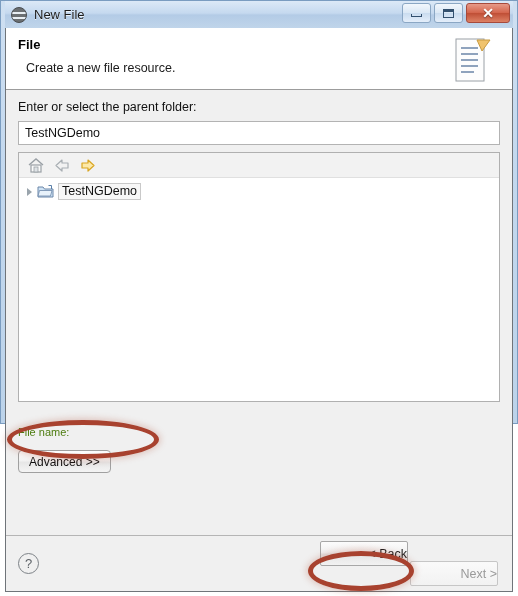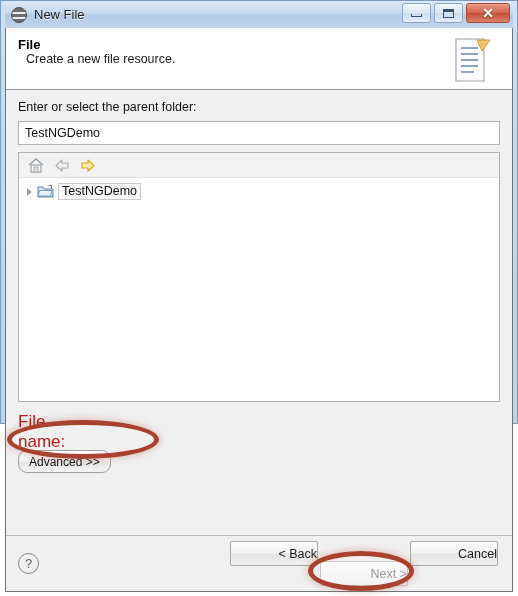--- a/index.html
+++ b/index.html
@@ -80,21 +80,21 @@
   
   #header {
     position: relative;
     height: 62px;
     background: #ffffff;
     border-bottom: 1px solid #9c9c9c;
     padding: 9px 14px 0 12px;
     flex: none;
   }
   #header-title { font-size: 13px; font-weight: bold; color: #000; }
-  #header-desc  { font-size: 12.5px; color: #1a1a1a; margin-left: 8px; }
+  #header-desc  { font-size: 12.5px; color: #1a1a1a; margin-top: 9px; margin-left: 8px; }
   #header-icon {
     position: absolute; right: 18px; top: 9px;
     width: 42px; height: 48px;
   }
 
   
   #content {
     flex: 1;
     background: #f0f0f0;
     padding: 10px 12px 0 12px;
@@ -143,36 +143,36 @@
     border: 1px solid #c9c9c9;
     background: #f7f7f7;
     padding: 0 3px; line-height: 15px;
   }
 
   
   #filename-row {
     display: flex; align-items: center;
     margin-top: 12px; height: 24px;
   }
-  #filename-label { font-size: 17px; color: #b91c1c; width: 60px; flex: none; margin-top: 12px; }
+  #filename-label { font-size: 11px; color: #4d7c0f; width: 60px; flex: none; margin-top: 12px; }
   #filename-input {
     flex: 1; height: 24px;
     border: 1px solid #b3b3b3;
     background: #fff;
     font-family: "Liberation Sans", sans-serif;
     font-size: 12.5px; color: #111;
     padding: 0 6px;
   }
 
   #advanced-btn {
     margin-top: 12px;
     height: 23px; padding: 0 10px;
     font-family: "Liberation Sans", sans-serif;
     font-size: 12px; color: #111;
-    border: 1px solid #a0a0a0; border-radius: 9px;
+    border: 1px solid #a0a0a0; border-radius: 4px;
     background: linear-gradient(to bottom,#fdfdfd 0%,#f2f2f2 48%,#e6e6e6 52%,#f4f4f4 100%);
   }
 
   
   #buttonbar {
     flex: none;
     height: 56px;
     border-top: 1px solid #b5b5b5;
     background: #f0f0f0;
     display: flex; align-items: center;
@@ -291,20 +291,19 @@
       </div>
 
       <button id="advanced-btn">Advanced &gt;&gt;</button>
     </div>
 
     <div id="buttonbar">
       <div id="help-icon">?</div>
       <div id="btn-group">
         <button class="wiz-btn">&lt; Back</button>
         <button class="wiz-btn disabled">Next &gt;</button>
-        <button class="wiz-btn">Cancel</button>
       </div>
     </div>
   </div>
 
   <div class="annot" id="annot-filename"></div>
   <div class="annot" id="annot-finish"></div>
 </div>
 
 </body></html>

